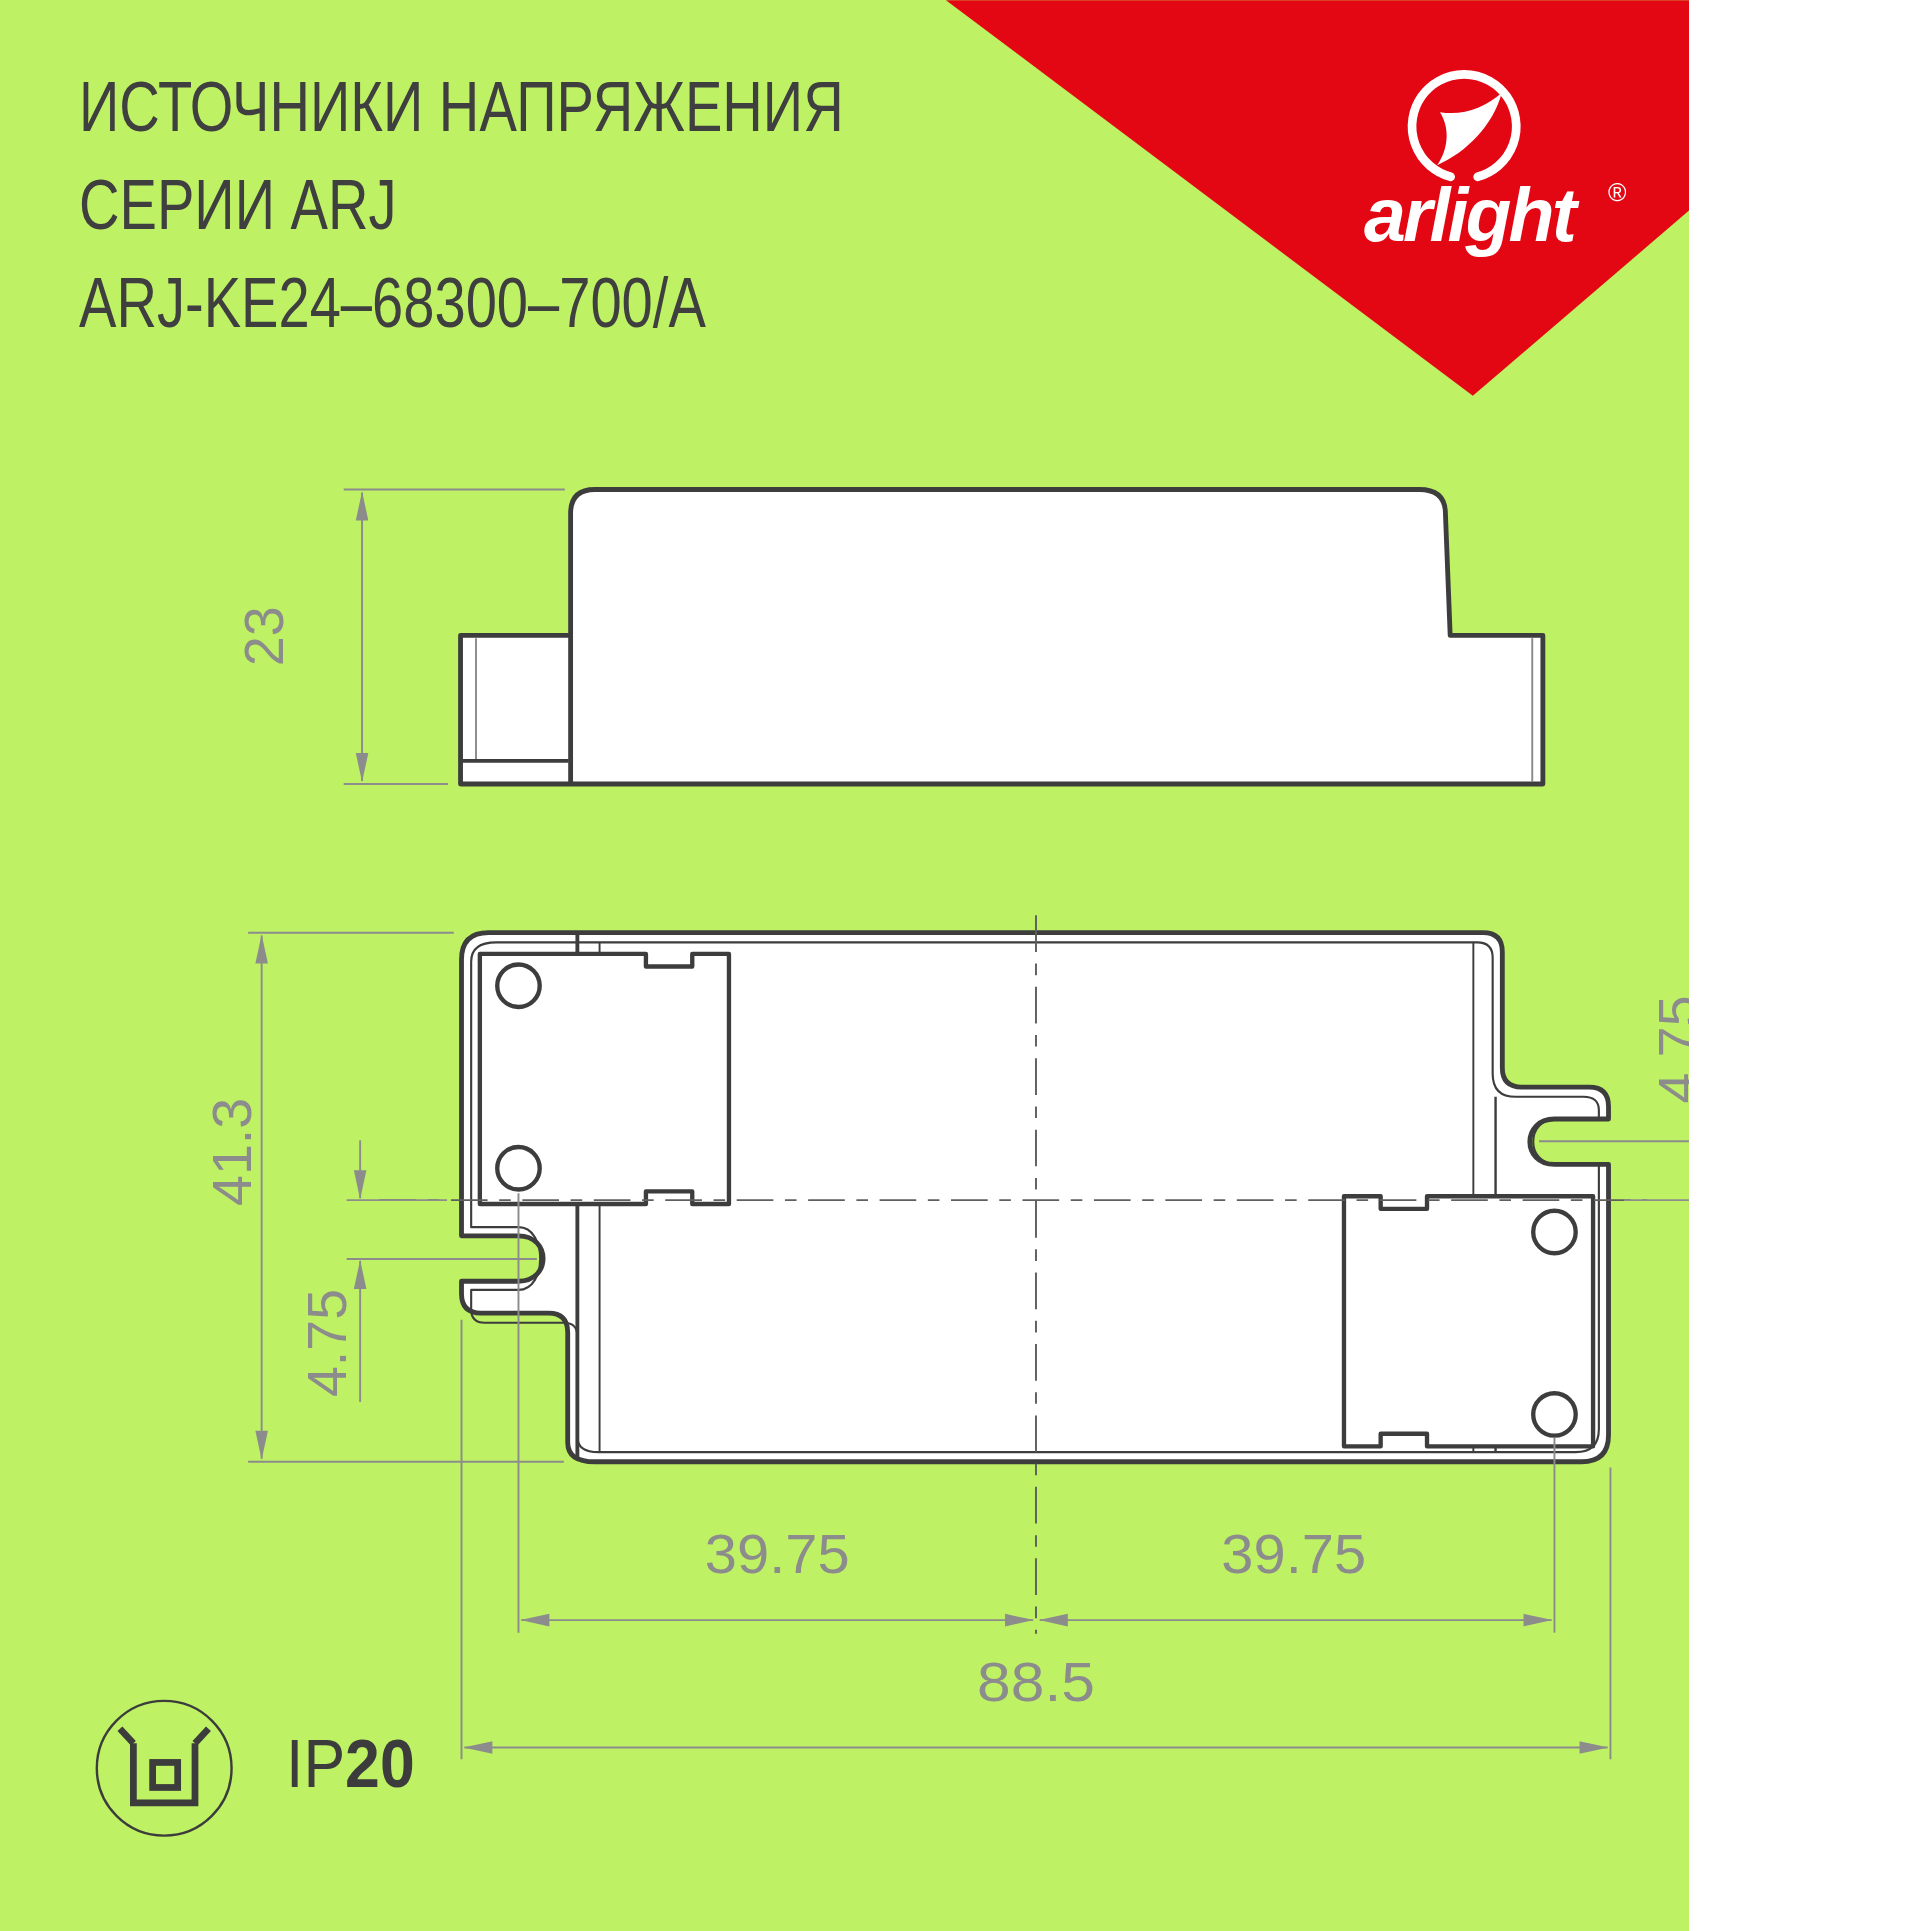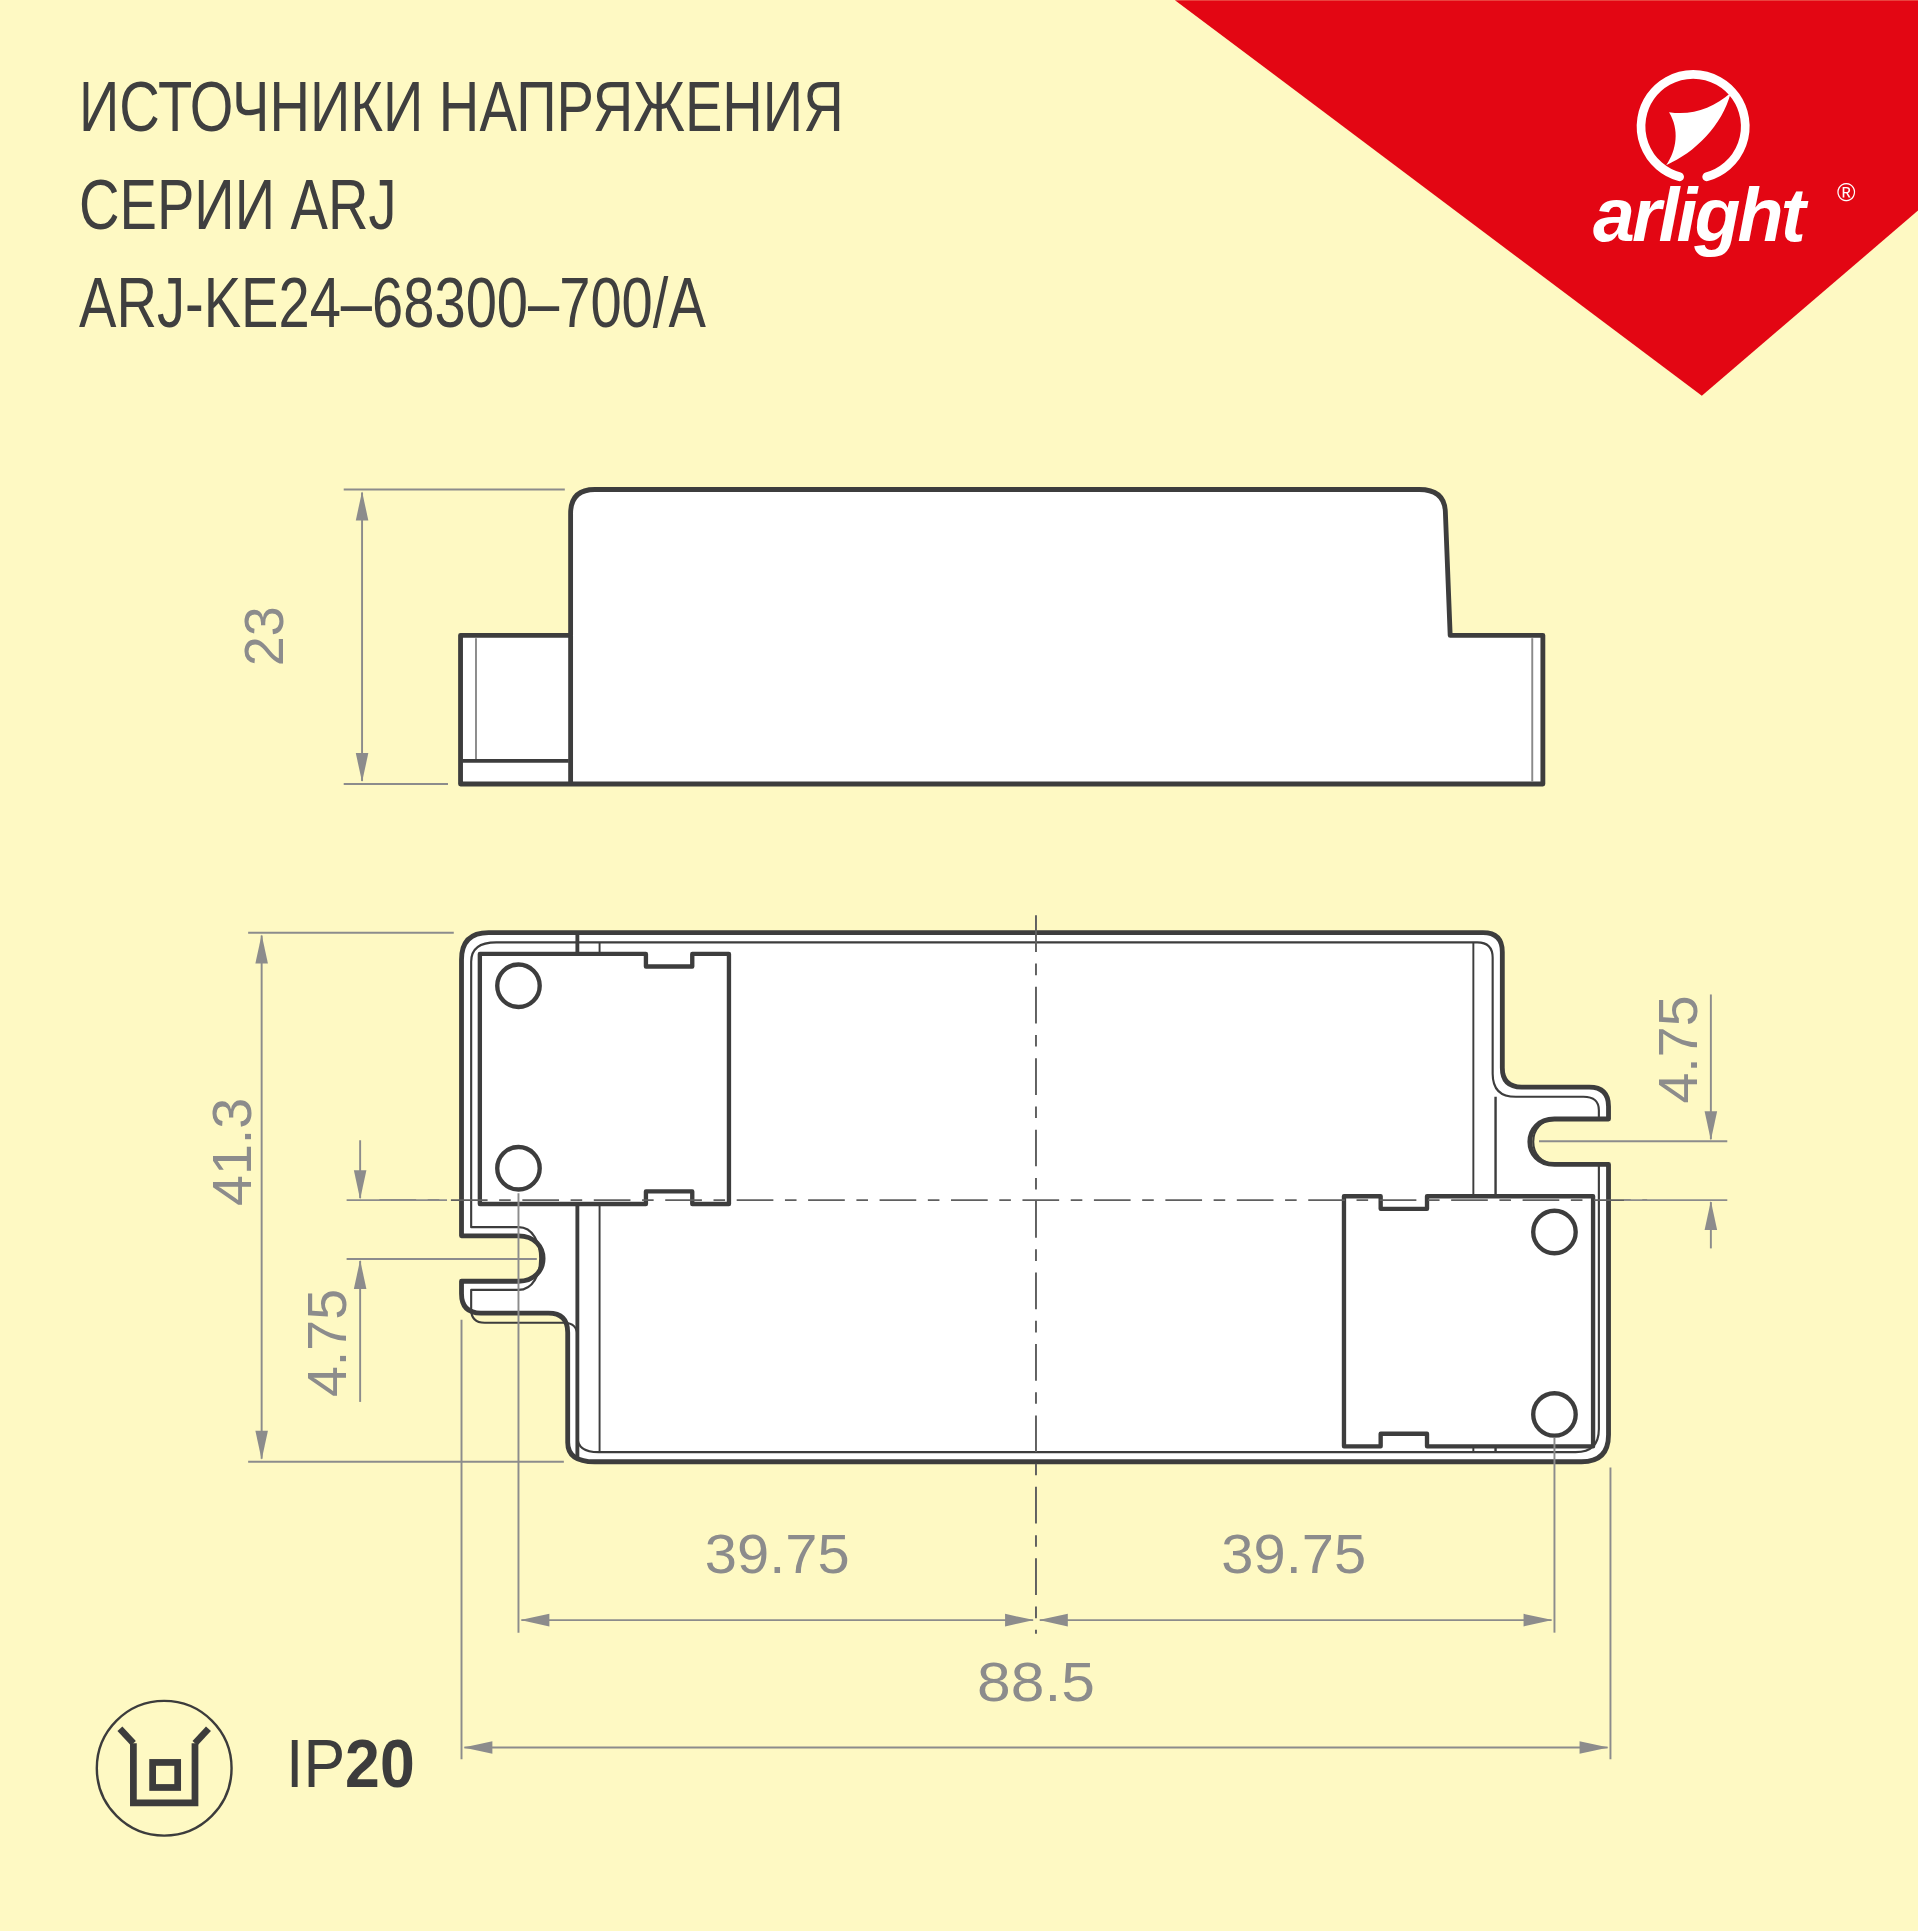--- a/index.html
+++ b/index.html
@@ -1,16 +1,16 @@
 <!DOCTYPE html>
 <html><head>
 <meta charset="utf-8">
 <style>
   html,body{margin:0;padding:0;background:#ffffff;}
-  .page{position:relative;width:1918px;height:1931px;background:#fef9c3;overflow:hidden;
+  .page{position:relative;width:1689px;height:1931px;background:#bef264;overflow:hidden;
         font-family:"Liberation Sans",sans-serif;}
   
   .title-block{position:absolute;left:79px;top:58px;color:#3f3f3f;
                font-size:71px;line-height:98px;font-weight:400;
                transform:scaleX(0.79);transform-origin:left top;white-space:nowrap;}
   
   .brand-corner{position:absolute;right:0;top:0;width:772px;height:425px;}
   
   .ip-badge-svg{position:absolute;left:58px;top:1697px;}
   .ip-text{position:absolute;left:286px;top:1724px;color:#3c3c3c;font-size:68px;

